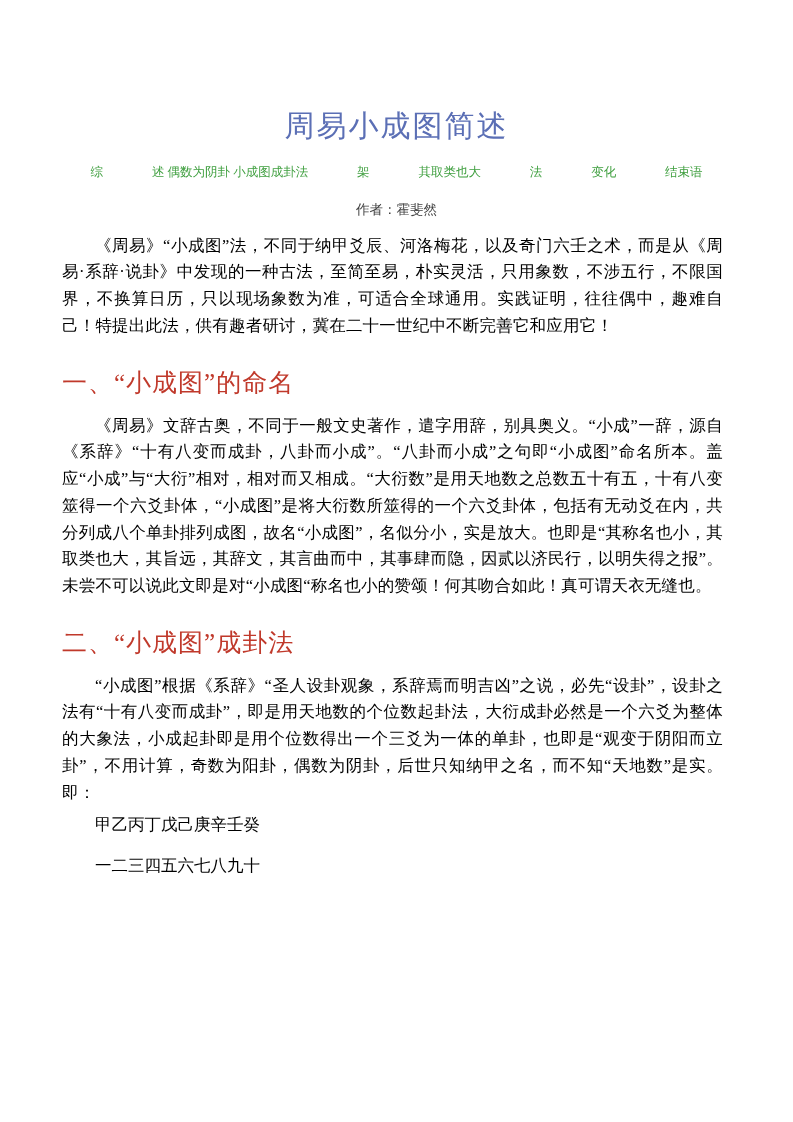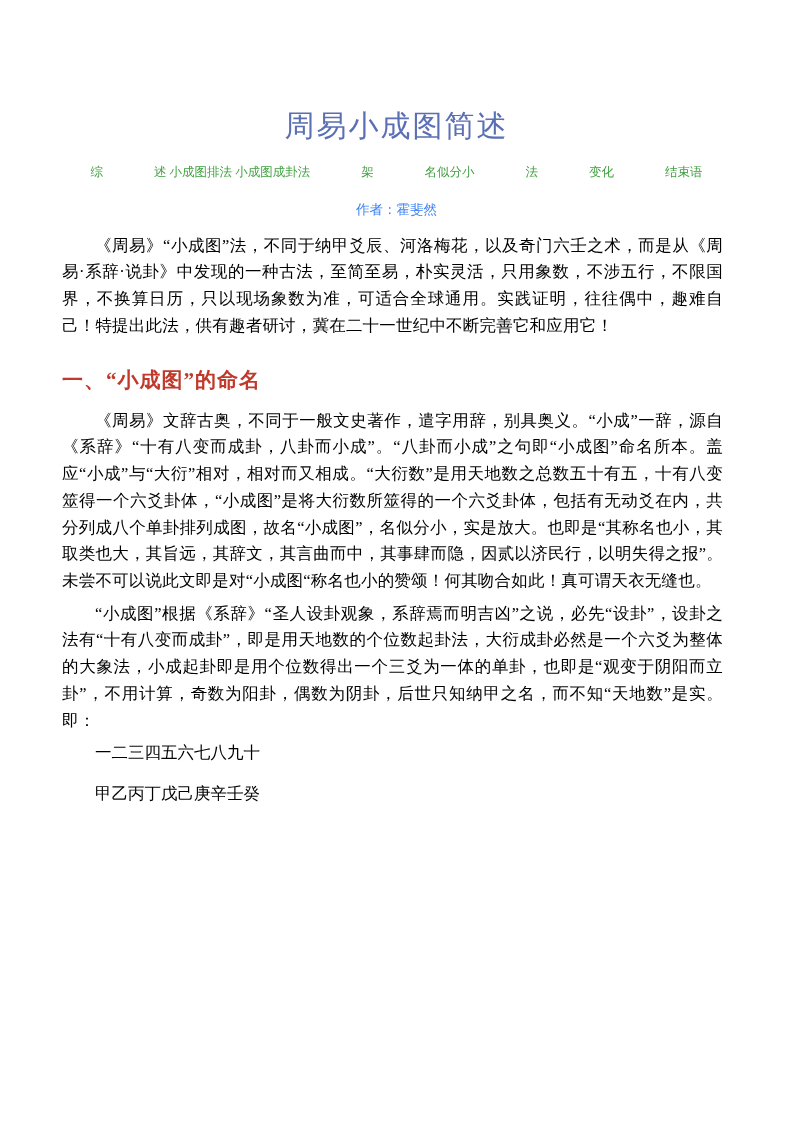--- a/index.html
+++ b/index.html
@@ -51,36 +51,36 @@
   .toc-row-2 {
     justify-content: space-between;
     padding: 0 14px;
   }
   .toc-item {
     color: #3f9f3f;
   }
   .author {
     text-align: center;
     font-size: 13.5px;
-    color: #3b82f6;
+    color: #404040;
     margin-top: 16px;
     margin-bottom: 14px;
   }
   p.body-text {
     font-size: 16.5px;
     line-height: 1.62;
     text-align: justify;
     margin: 0 8px 6px 0;
     text-indent: 2em;
     letter-spacing: 0.2px;
   }
   h2.section {
-    font-size: 21px;
+    font-size: 25px;
     color: #c0392b;
-    font-weight: bold;
+    font-weight: normal;
     margin: 26px 0 14px 0;
     letter-spacing: 1px;
   }
   p.plain-line {
     font-size: 16.5px;
     line-height: 1.62;
     margin: 0 0 14px 0;
     text-indent: 2em;
   }
   .block-gap {
@@ -90,35 +90,36 @@
 </head>
 <body>
 
 <div class="page">
 
   <h1 class="doc-title">周易小成图简述</h1>
 
   <div class="toc">
     <div class="toc-row toc-row-2">
       <span class="toc-item">综</span>
-      <span class="toc-item">述 小成图排法 小成图成卦法</span>
+      <span class="toc-item">述 偶数为阴卦 小成图成卦法</span>
       <span class="toc-item">架</span>
-      <span class="toc-item">名似分小</span>
+      <span class="toc-item">其取类也大</span>
       <span class="toc-item">法</span>
       <span class="toc-item">变化</span>
       <span class="toc-item">结束语</span>
     </div>
   </div>
 
   <div class="author">作者：霍斐然</div>
 
   <p class="body-text">《周易》“小成图”法，不同于纳甲爻辰、河洛梅花，以及奇门六壬之术，而是从《周易·系辞·说卦》中发现的一种古法，至简至易，朴实灵活，只用象数，不涉五行，不限国界，不换算日历，只以现场象数为准，可适合全球通用。实践证明，往往偶中，趣难自己！特提出此法，供有趣者研讨，冀在二十一世纪中不断完善它和应用它！</p>
 
   <h2 class="section">一、“小成图”的命名</h2>
   <p class="body-text">《周易》文辞古奥，不同于一般文史著作，遣字用辞，别具奥义。“小成”一辞，源自《系辞》“十有八变而成卦，八卦而小成”。“八卦而小成”之句即“小成图”命名所本。盖应“小成”与“大衍”相对，相对而又相成。“大衍数”是用天地数之总数五十有五，十有八变筮得一个六爻卦体，“小成图”是将大衍数所筮得的一个六爻卦体，包括有无动爻在内，共分列成八个单卦排列成图，故名“小成图”，名似分小，实是放大。也即是“其称名也小，其取类也大，其旨远，其辞文，其言曲而中，其事肆而隐，因贰以济民行，以明失得之报”。未尝不可以说此文即是对“小成图“称名也小的赞颂！何其吻合如此！真可谓天衣无缝也。</p>
 
+  <h2 class="section">二、“小成图”成卦法</h2>
   <p class="body-text">“小成图”根据《系辞》“圣人设卦观象，系辞焉而明吉凶”之说，必先“设卦”，设卦之法有“十有八变而成卦”，即是用天地数的个位数起卦法，大衍成卦必然是一个六爻为整体的大象法，小成起卦即是用个位数得出一个三爻为一体的单卦，也即是“观变于阴阳而立卦”，不用计算，奇数为阳卦，偶数为阴卦，后世只知纳甲之名，而不知“天地数”是实。即：</p>
 
+  <p class="plain-line">甲乙丙丁戊己庚辛壬癸</p>
   <p class="plain-line block-gap">一二三四五六七八九十</p>
-  <p class="plain-line">甲乙丙丁戊己庚辛壬癸</p>
 
 
 </div>
 
 </body></html>

